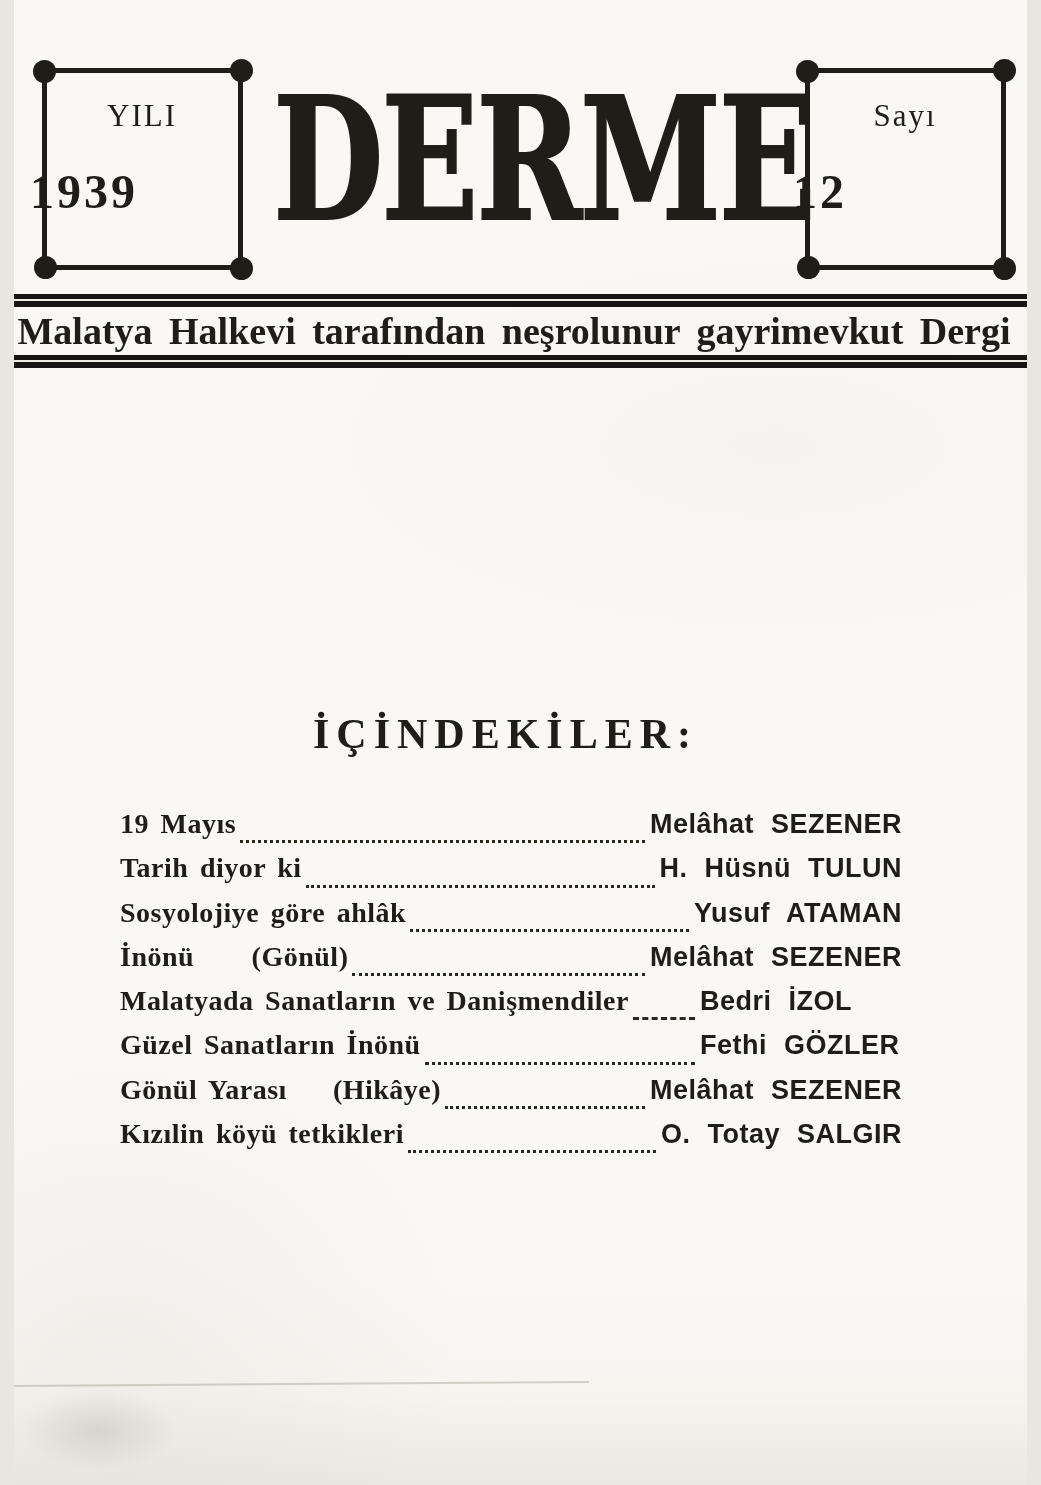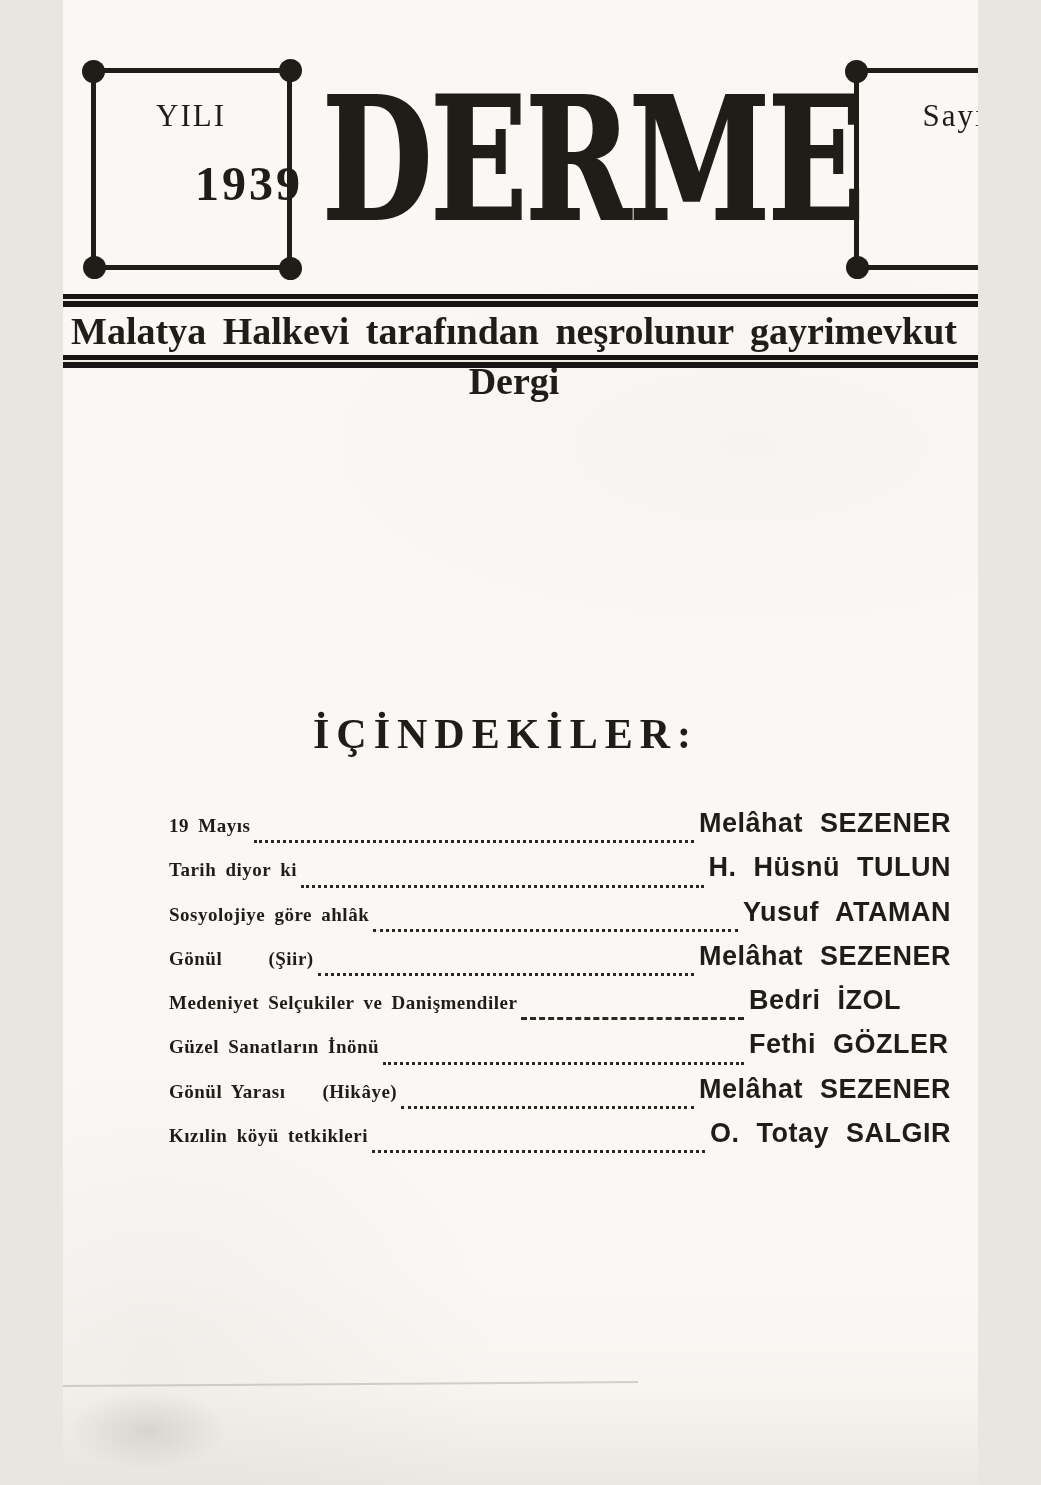--- a/index.html
+++ b/index.html
@@ -2,21 +2,21 @@
 <html style="--ink: #201d19; --paper: #f9f8f4;"><head>
 <meta charset="utf-8">
 <style>
   :root{
     --ink:#201d19;
     --paper:#f9f8f4;
   }
   html,body{margin:0;padding:0;background:#e8e6e1;}
   .page{
     position:relative;
-    width:915px;height:1485px;
+    width:1013px;height:1485px;
     margin:0 auto;
     background:
       radial-gradient(ellipse 700px 300px at 75% 30%, rgba(0,0,0,0.015), transparent 70%),
       radial-gradient(ellipse 500px 400px at 10% 90%, rgba(90,85,75,0.05), transparent 70%),
       linear-gradient(to bottom,var(--paper) 0%, var(--paper) 86%, #f4f2ed 100%);
     color:var(--ink);
     overflow:hidden;
     font-family:"Liberation Serif", serif;
   }
 
@@ -32,22 +32,22 @@
   .ln{position:absolute;background:var(--ink);}
   .ln.top{left:14px;top:12px;width:198px;height:5px;}
   .ln.bottom{left:15px;top:209px;width:197px;height:5px;}
   .ln.left{left:12px;top:15px;width:5px;height:196px;}
   .ln.right{left:208px;top:14px;width:5px;height:198px;}
   .box-label{
     position:absolute;left:0;right:0;top:42px;
     text-align:center;font-size:31px;letter-spacing:2px;
   }
   .box-value{
-    position:absolute;left:0;right:0;top:100px;
-    text-align:right;font-size:48px;font-weight:bold;letter-spacing:3px;
+    position:absolute;left:0;right:0;top:108px;
+    text-align:left;font-size:48px;font-weight:bold;letter-spacing:3px;
   }
 
   
   .mag-title{
     position:absolute;left:259px;top:74px;margin:0;
     font-family:"DejaVu Serif", serif;
     font-weight:bold;
     font-size:170px;line-height:1;
     letter-spacing:-3px;
     transform:scaleX(0.75);
@@ -75,21 +75,21 @@
   
   .toc-heading{
     position:absolute;left:4px;right:34px;top:710px;margin:0;
     text-align:center;
     font-size:42px;font-weight:bold;letter-spacing:7px;
   }
   .toc{position:absolute;left:106px;top:808px;width:782px;}
   .toc-row{display:flex;align-items:baseline;height:44.3px;}
   .toc-title{
     flex:0 0 auto;
-    font-size:19px;font-weight:bold;
+    font-size:28px;font-weight:bold;
     word-spacing:4px;letter-spacing:0.5px;
     white-space:pre-wrap;
     font-family:Liberation Serif, serif;
   }
   .toc-leader{
     flex:1 1 auto;
     align-self:flex-end;
     margin:0 5px 9px 4px;
     border-bottom:3px dotted #2b2822;
     height:0;
@@ -166,26 +166,26 @@
         <span class="toc-title">Tarih diyor ki</span>
         <span class="toc-leader"></span>
         <span class="toc-author">H. Hüsnü TULUN</span>
       </div>
       <div class="toc-row">
         <span class="toc-title">Sosyolojiye göre ahlâk</span>
         <span class="toc-leader"></span>
         <span class="toc-author">Yusuf ATAMAN</span>
       </div>
       <div class="toc-row">
-        <span class="toc-title">Gönül     (Şiir)</span>
+        <span class="toc-title">İnönü     (Gönül)</span>
         <span class="toc-leader"></span>
         <span class="toc-author">Melâhat SEZENER</span>
       </div>
       <div class="toc-row">
-        <span class="toc-title">Medeniyet Selçukiler ve Danişmendiler</span>
+        <span class="toc-title">Malatyada Sanatların ve Danişmendiler</span>
         <span class="toc-leader dashed"></span>
         <span class="toc-author">Bedri İZOL</span>
       </div>
       <div class="toc-row">
         <span class="toc-title">Güzel Sanatların İnönü</span>
         <span class="toc-leader"></span>
         <span class="toc-author">Fethi GÖZLER</span>
       </div>
       <div class="toc-row">
         <span class="toc-title">Gönül Yarası    (Hikâye)</span>

